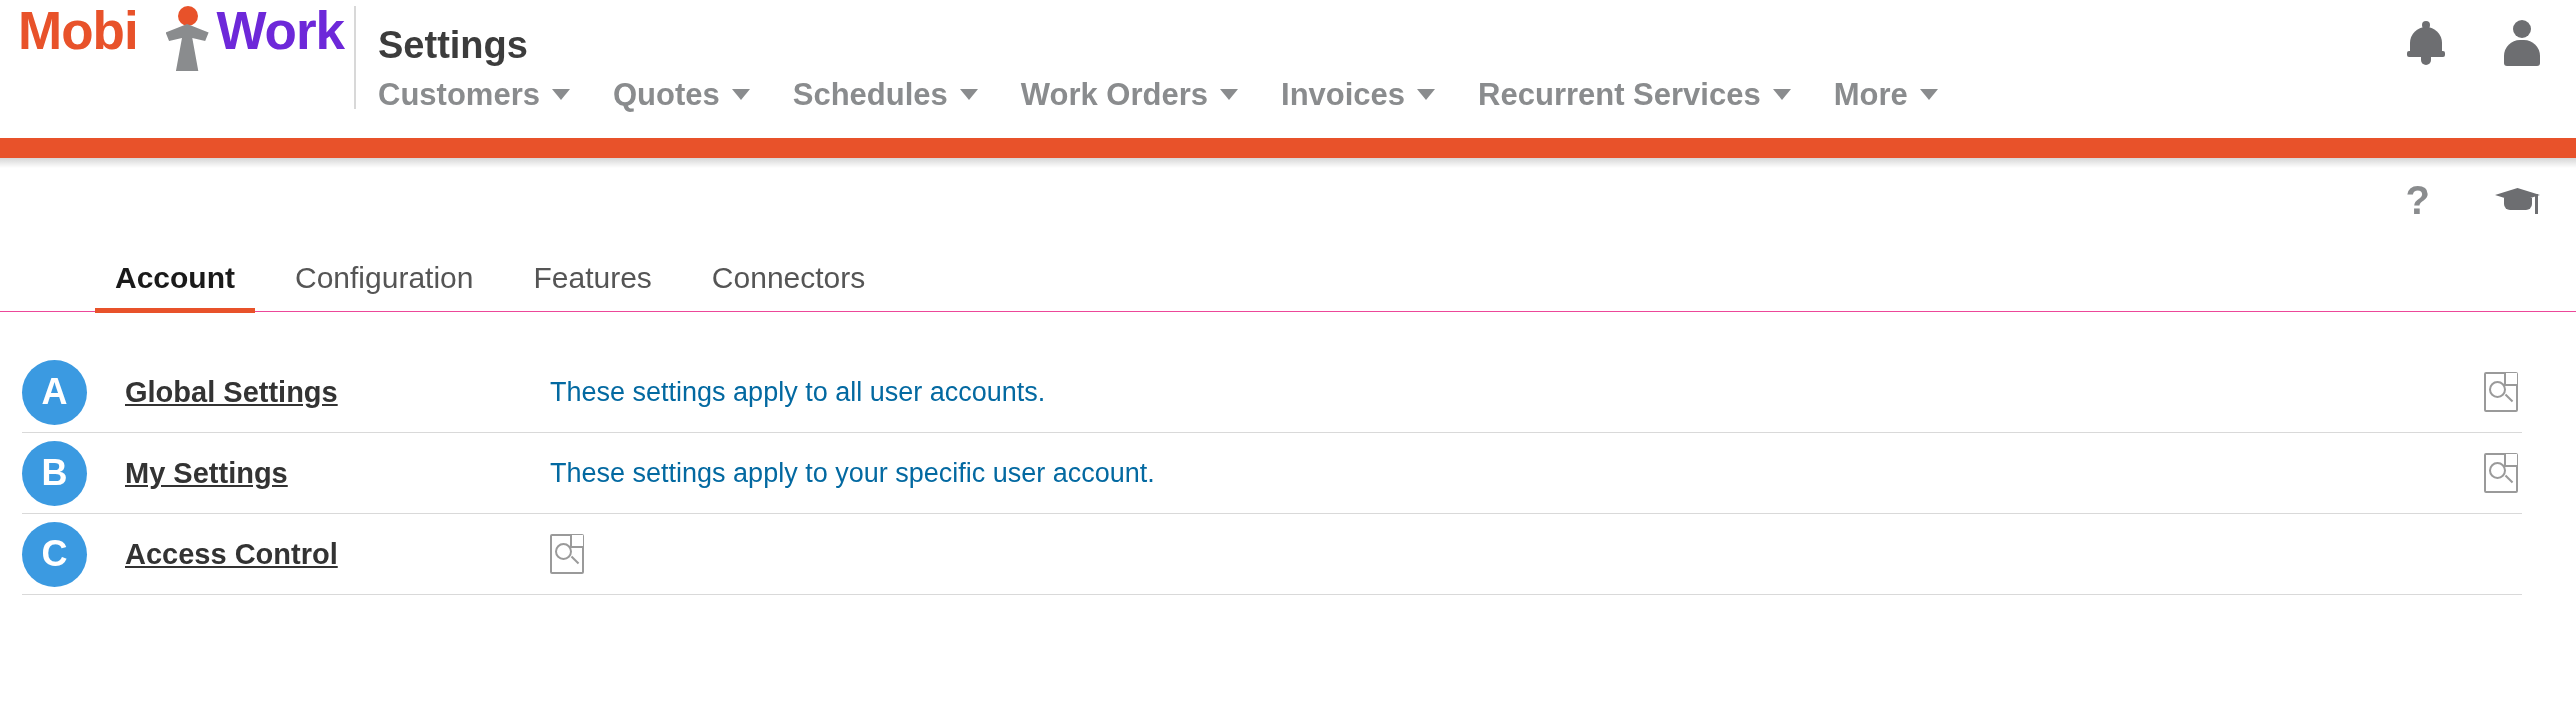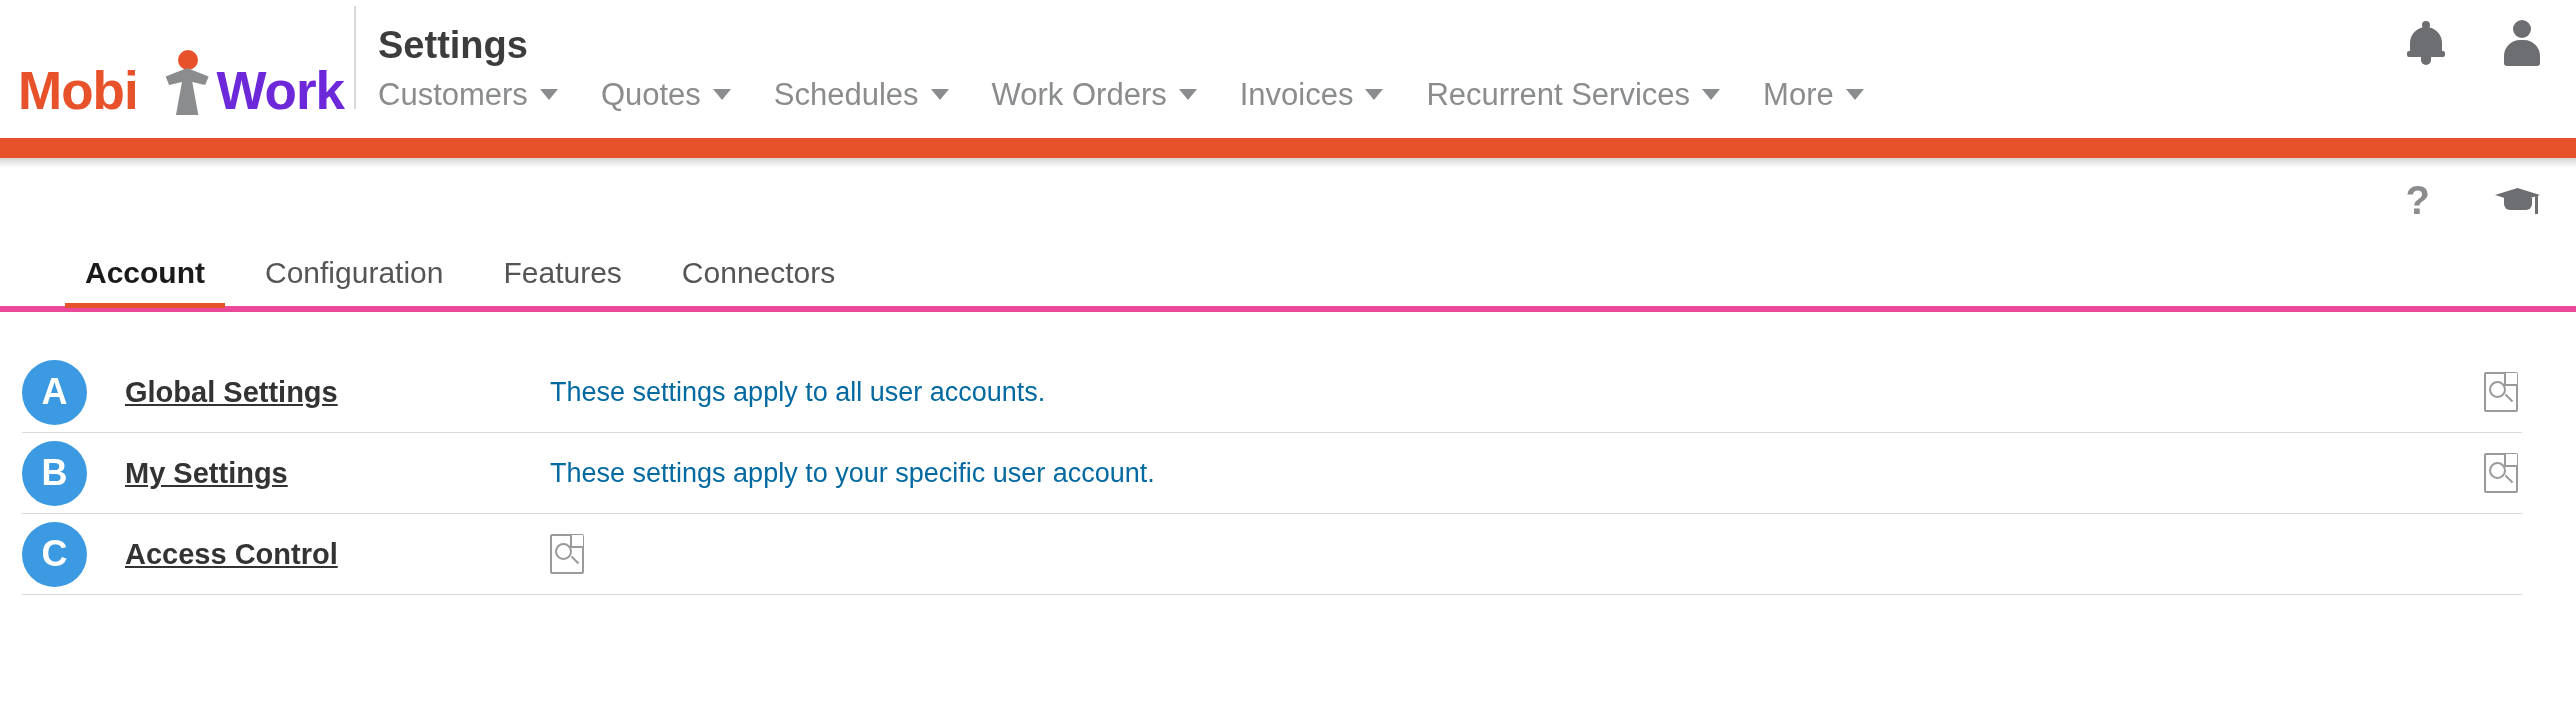--- a/index.html
+++ b/index.html
@@ -20,21 +20,21 @@
     background: #ffffff;
     padding-left: 18px;
   }
 
   .logo {
     width: 326px;
     height: 117px;
     position: relative;
     flex: 0 0 auto;
     display: flex;
-    align-items: flex-end;
+    align-items: flex-start;
     padding-top: 4px;
     gap: 18px;
   }
   .logo-text {
     font-size: 53px;
     font-weight: bold;
     letter-spacing: -1px;
     line-height: 1;
     white-space: nowrap;
   }
@@ -77,20 +77,21 @@
     font-weight: bold;
     color: #3c3c3c;
     line-height: 1.1;
     margin: 6px 0 6px 0;
   }
 
   .navbar {
     display: flex;
     align-items: flex-start;
     gap: 0;
+    font-weight: bold;
   }
   .nav-item {
     font-size: 31px;
     color: #8a8c8e;
     padding: 4px 43px 4px 0;
     white-space: nowrap;
     cursor: pointer;
     display: flex;
     align-items: center;
   }
@@ -195,22 +196,22 @@
   .grad-icon .tassel {
     position: absolute; right: 2px; top: 12px;
     width: 3px; height: 20px;
     background: #6d6e71;
   }
 
   
   .tabs {
     display: flex;
     align-items: flex-end;
-    padding-left: 55px;
-    border-bottom: 6px solid #ec4899;
+    padding-left: 85px;
+    border-bottom: 1px solid #ec4899;
     height: 73px;
   }
   .tab {
     font-size: 30px;
     color: #555555;
     padding: 0 30px 16px 30px;
     cursor: pointer;
     position: relative;
     white-space: nowrap;
   }

